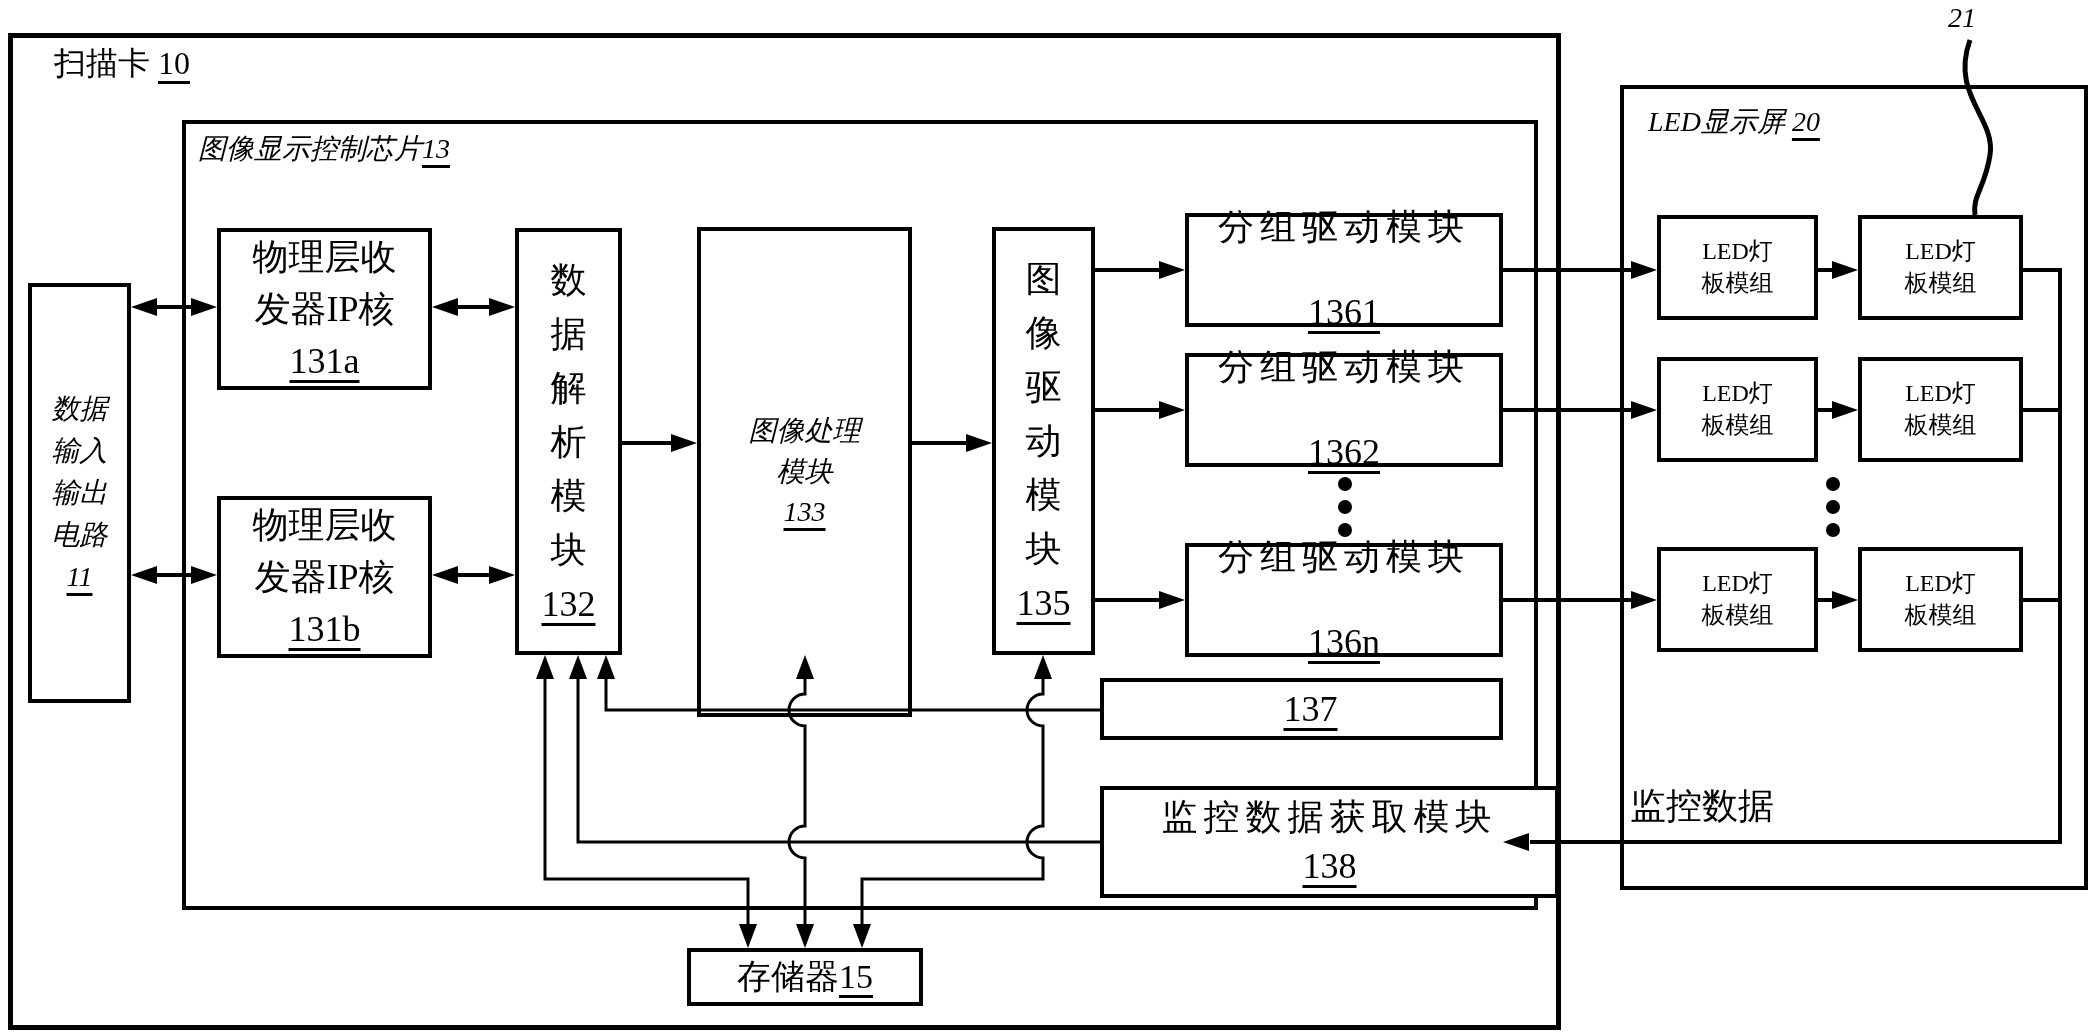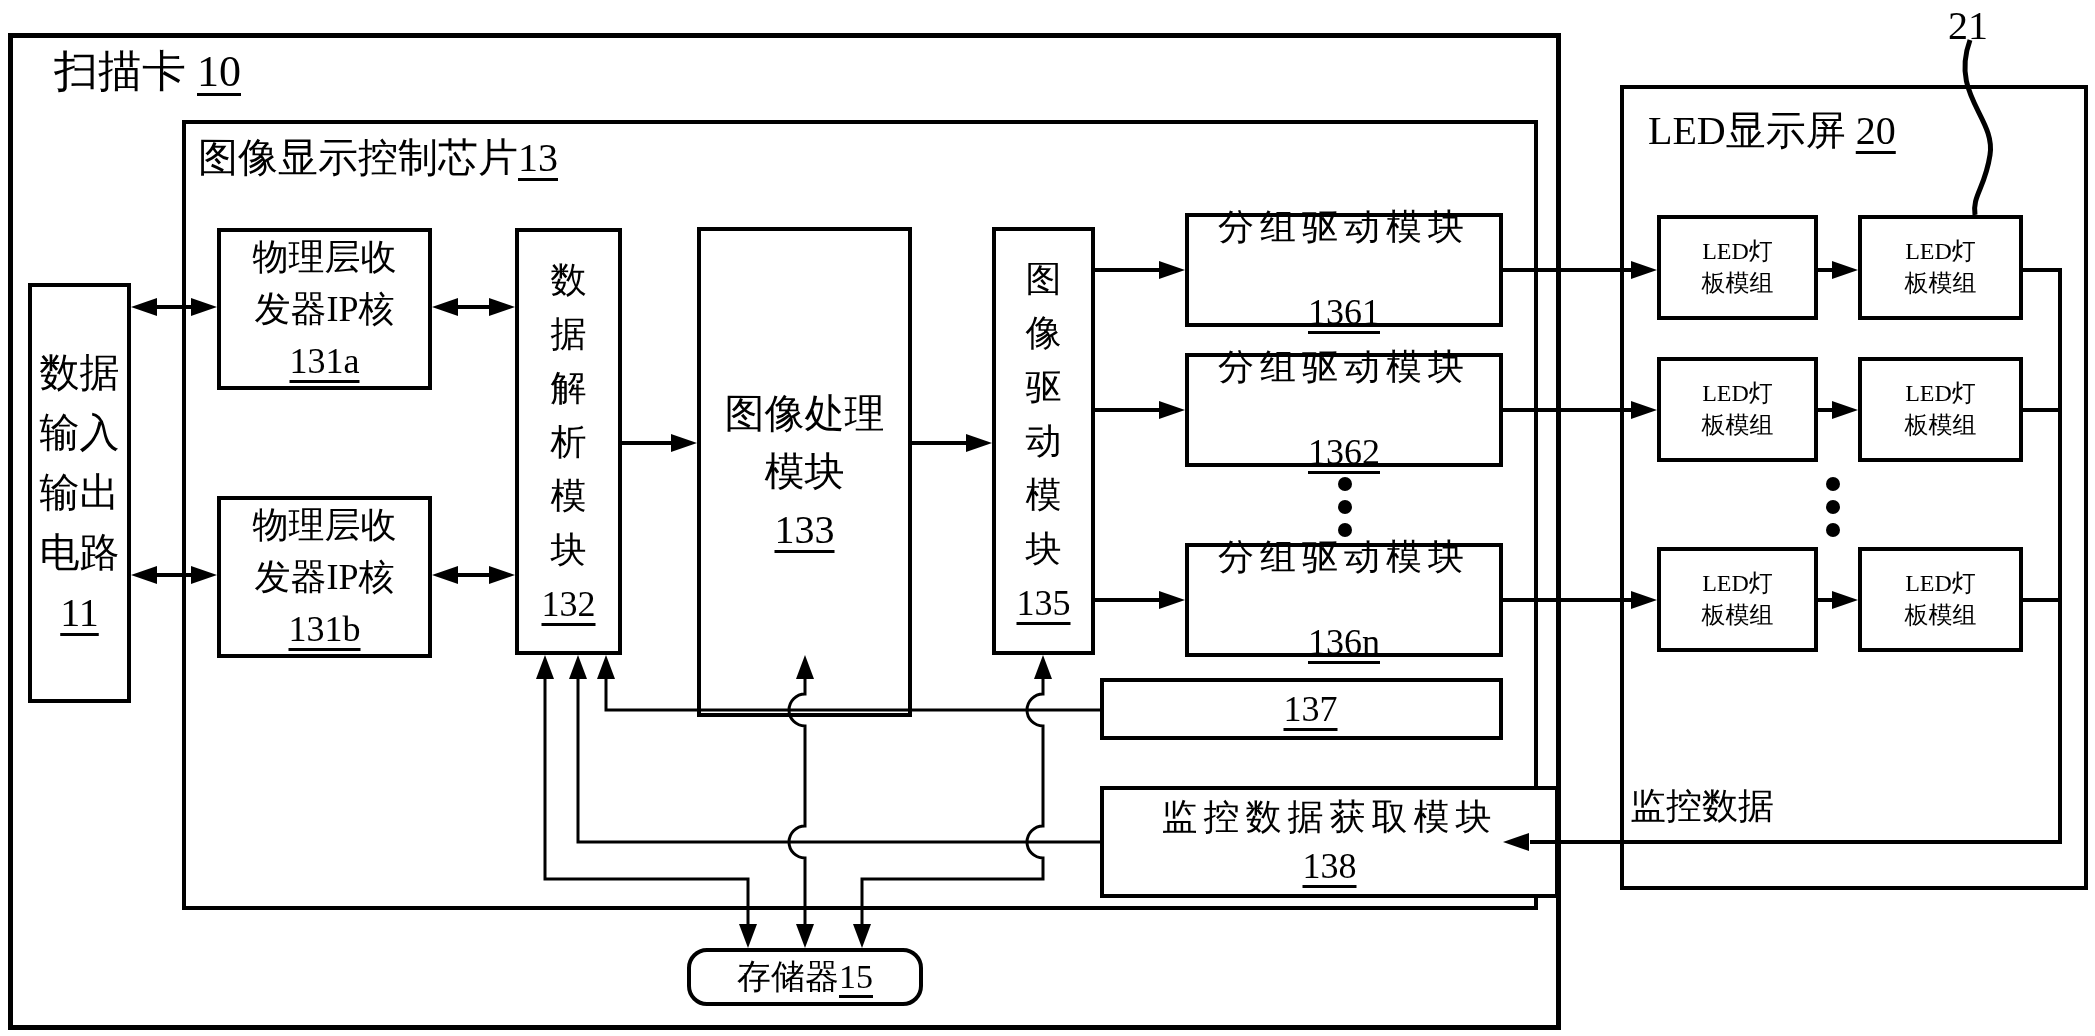--- a/index.html
+++ b/index.html
@@ -5,21 +5,21 @@
   html,body{margin:0;padding:0;background:#fff;}
   #stage{position:relative;width:2095px;height:1036px;background:#fff;overflow:hidden;
          font-family:"Liberation Serif","DejaVu Serif",serif;color:#000;}
   .frame{position:absolute;border:5px solid #000;background:transparent;box-sizing:border-box;z-index:1;}
   .frame.thin{border-width:4px;}
   .bx{position:absolute;border:4px solid #000;background:#fff;box-sizing:border-box;
       display:flex;flex-direction:column;align-items:center;justify-content:center;
       text-align:center;z-index:2;line-height:1.45;}
   .lbl{position:absolute;white-space:nowrap;z-index:3;}
   .num{text-decoration:underline;text-decoration-thickness:3px;text-underline-offset:7px;}
-  .f40{font-size:44px;} .f38{font-size:40px;} .f36{font-size:36px;} .f34{font-size:34px;} .f33{font-size:24px;}
+  .f40{font-size:32px;} .f38{font-size:28px;font-style:italic;} .f36{font-size:36px;} .f34{font-size:34px;} .f33{font-size:24px;}
   .ls6{letter-spacing:6px;gap:36px;}
   .vline{line-height:1.5;}
   #wires{position:absolute;left:0;top:0;z-index:5;pointer-events:none;}
 </style>
 </head>
 <body>
 
 <div id="stage">
 
   <div class="frame" style="left:8px;top:33px;width:1553px;height:997px;"></div>
@@ -94,21 +94,21 @@
 
   <div class="bx f36" style="left:1100px;top:678px;width:403px;height:62px;flex-direction:row;">
     &nbsp;&nbsp;<span class="num">137</span>
   </div>
 
   <div class="bx f36" style="left:1100px;top:786px;width:459px;height:112px;line-height:1.35;">
     <div class="ls6">监控数据获取模块</div>
     <div class="num">138</div>
   </div>
 
-  <div class="bx f34" style="left:687px;top:948px;width:236px;height:58px;flex-direction:row;border-radius:20px;">
+  <div class="bx f34" style="left:687px;top:948px;width:236px;height:58px;flex-direction:row;">
     <span>存储器</span>
       <span class="num">15</span>
   </div>
 
   <div class="bx f33" style="left:1657px;top:215px;width:161px;height:105px;line-height:1.3;">
     <div>LED灯</div>
       <div>板模组</div>
   </div>
   <div class="bx f33" style="left:1858px;top:215px;width:165px;height:105px;line-height:1.3;">
     <div>LED灯</div>

